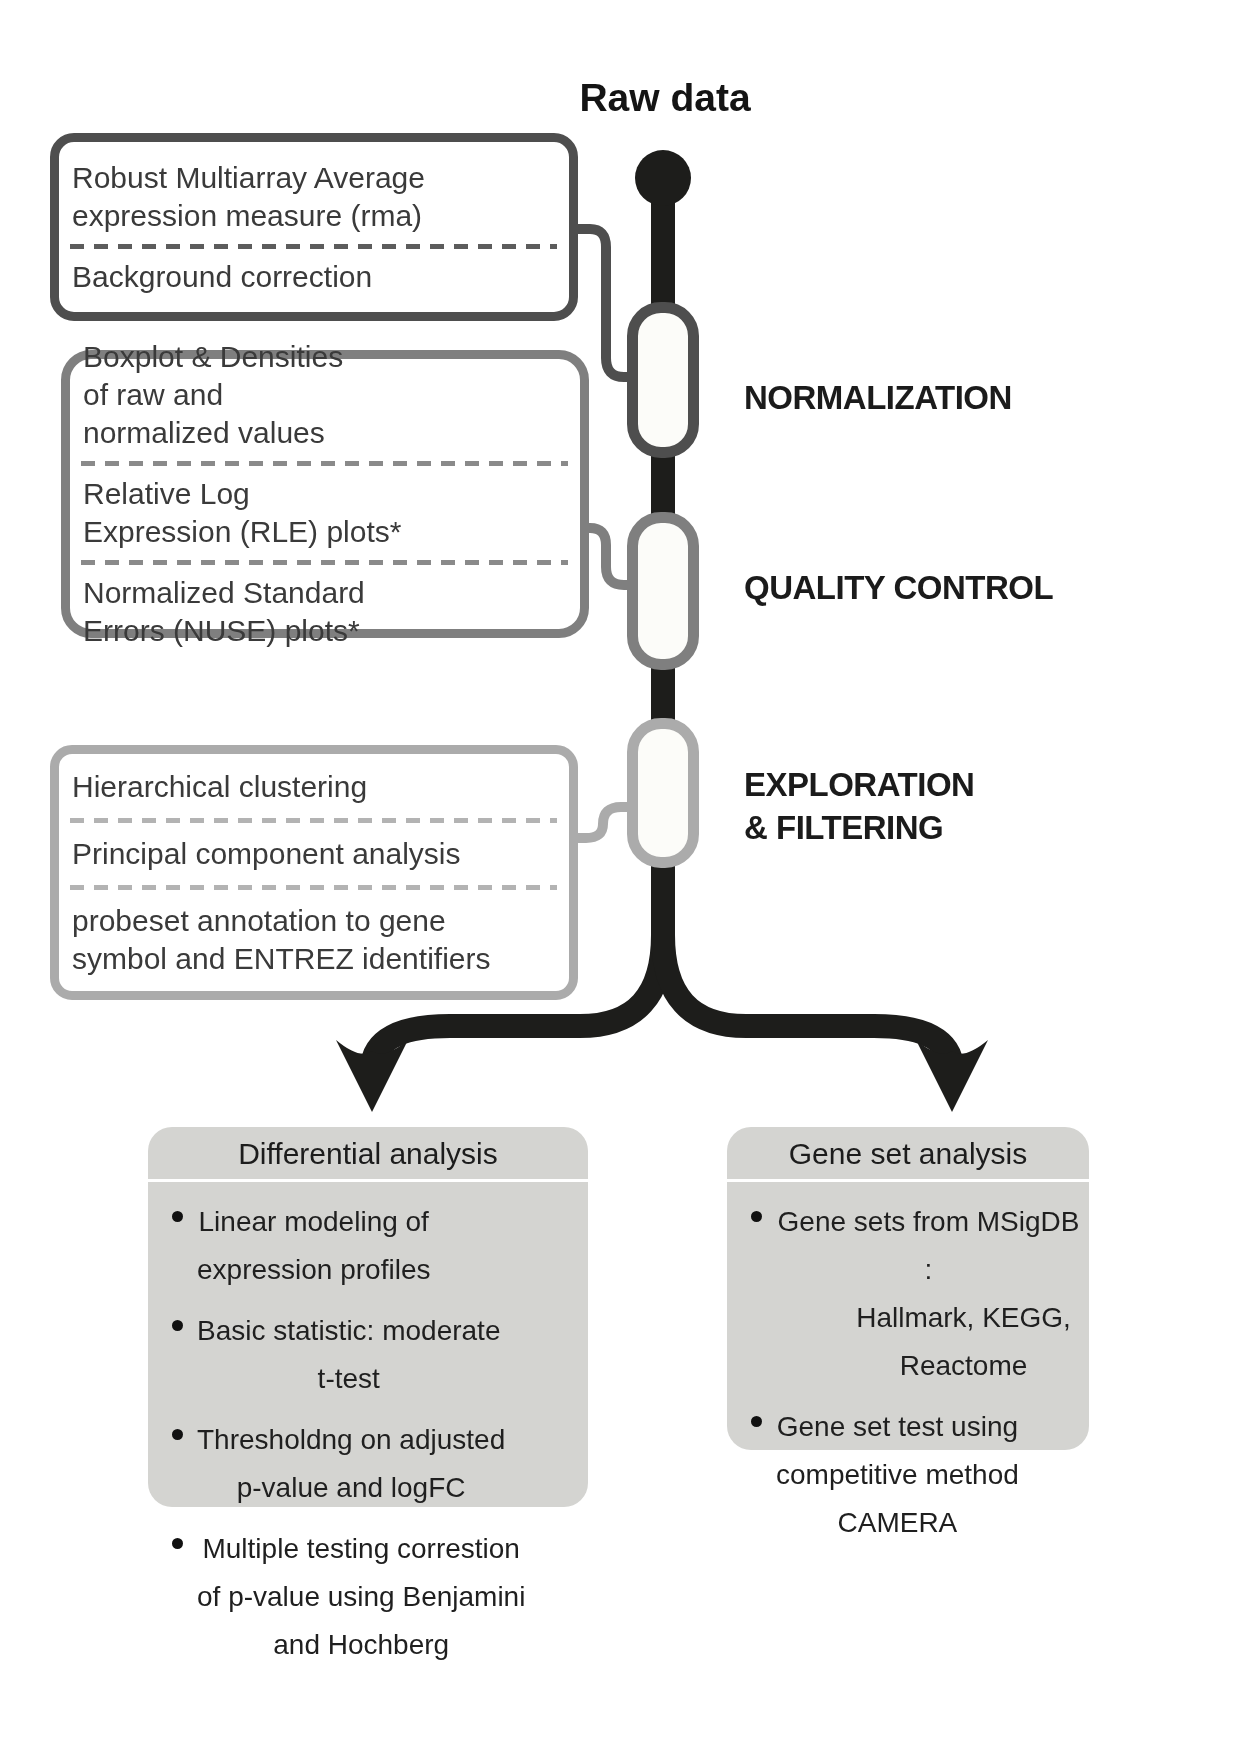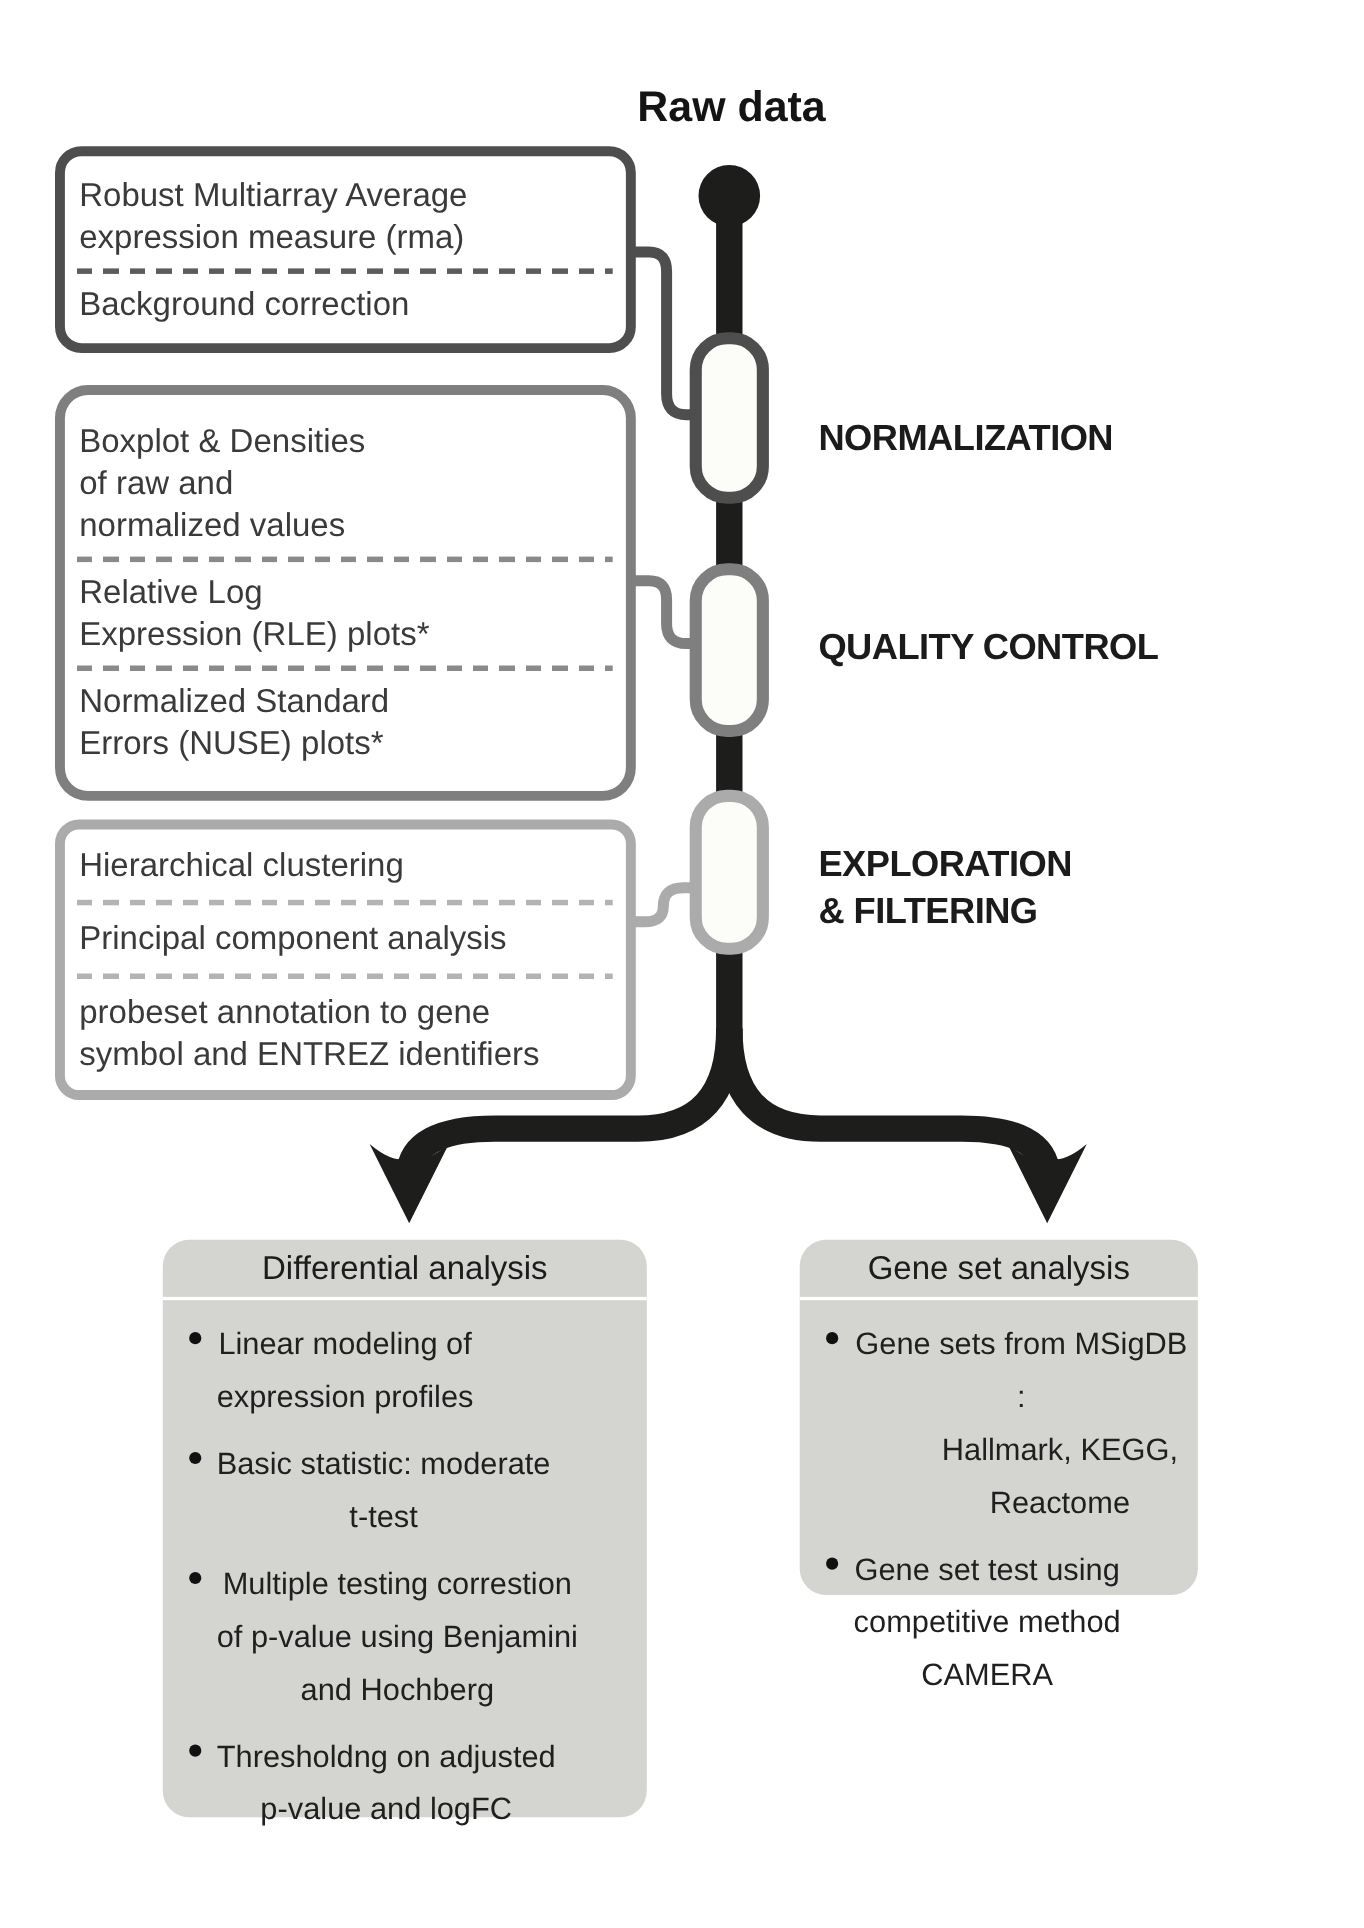--- a/index.html
+++ b/index.html
@@ -34,21 +34,21 @@
   }
   .box .sec{
     white-space:pre-wrap; font-size:30px; line-height:38px; color:var(--boxtext);
     padding:9px 6px;
   }
   .box .dashline{
     height:5px; flex:none; margin:0 4px;
     background:repeating-linear-gradient(90deg, var(--dc) 0 14px, transparent 14px 24px);
   }
   .box1{top:133px; height:188px; border-color:var(--dark);border-radius:24px; --dc:#5c5c5c;}
-  .box2{top:350px; height:378px; border-color:var(--mid); --dc:#8a8a8a;}
+  .box2{top:350px; height:288px; border-color:var(--mid);margin-left:11px; --dc:#8a8a8a;}
   .box3{top:745px; height:255px; border-color:var(--light);border-radius:22px; --dc:#b3b3b3;}
   .box3 .sec{padding:12px 6px;}
 
   .pill{
     position:absolute; z-index:3; left:627px; width:72px;
     background:var(--pillfill); border-style:solid; border-width:11px;
     border-radius:34px; box-sizing:border-box;
   }
   .pill1{top:302px; height:156px; border-color:var(--dark);}
   .pill2{top:512px; height:158px; border-color:var(--mid);}
@@ -57,21 +57,21 @@
   .stage{
     position:absolute; z-index:2; left:744px; font-size:33px; font-weight:bold;
     color:#1b1b1b; letter-spacing:-0.5px; white-space:pre-wrap; line-height:43px;
   }
   .s1{top:376px;} .s2{top:566px;} .s3{top:763px;}
 
   .panel{
     position:absolute; z-index:2; background:var(--panel); border-radius:24px;
     box-sizing:border-box; color:var(--paneltext);
   }
-  .p1{left:148px; top:1127px; width:440px; height:525px;}
+  .p1{left:148px; top:1127px; width:440px; height:380px;}
   .p2{left:727px; top:1127px; width:362px; height:323px;}
   .phead{
     font-size:30px; text-align:center; padding:10px 6px 8px 6px;
     border-bottom:3px solid #ffffff; color:#1c1c1c;
   }
   .pbody{padding:16px 8px 0 24px;}
   .bullet{display:flex; align-items:flex-start; margin-bottom:13px;}
   .bullet .dotmark{
     flex:none; width:11px; height:11px; border-radius:50%; background:#111;
     margin:13px 14px 0 0;
@@ -142,28 +142,28 @@
         <span class="btxt">Linear modeling of
 expression profiles</span>
       </div>
       <div class="bullet">
         <span class="dotmark"></span>
         <span class="btxt">Basic statistic: moderate
 t-test</span>
       </div>
       <div class="bullet">
         <span class="dotmark"></span>
+        <span class="btxt">Thresholdng on adjusted
+p-value and logFC</span>
+      </div>
+      <div class="bullet">
+        <span class="dotmark"></span>
         <span class="btxt">Multiple testing correstion
 of p-value using Benjamini
 and Hochberg</span>
-      </div>
-      <div class="bullet">
-        <span class="dotmark"></span>
-        <span class="btxt">Thresholdng on adjusted
-p-value and logFC</span>
       </div>
     </div>
   </div>
 
   <div class="panel p2">
     <div class="phead">Gene set analysis</div>
     <div class="pbody">
       <div class="bullet">
         <span class="dotmark"></span>
         <span class="btxt">Gene sets from MSigDB :

